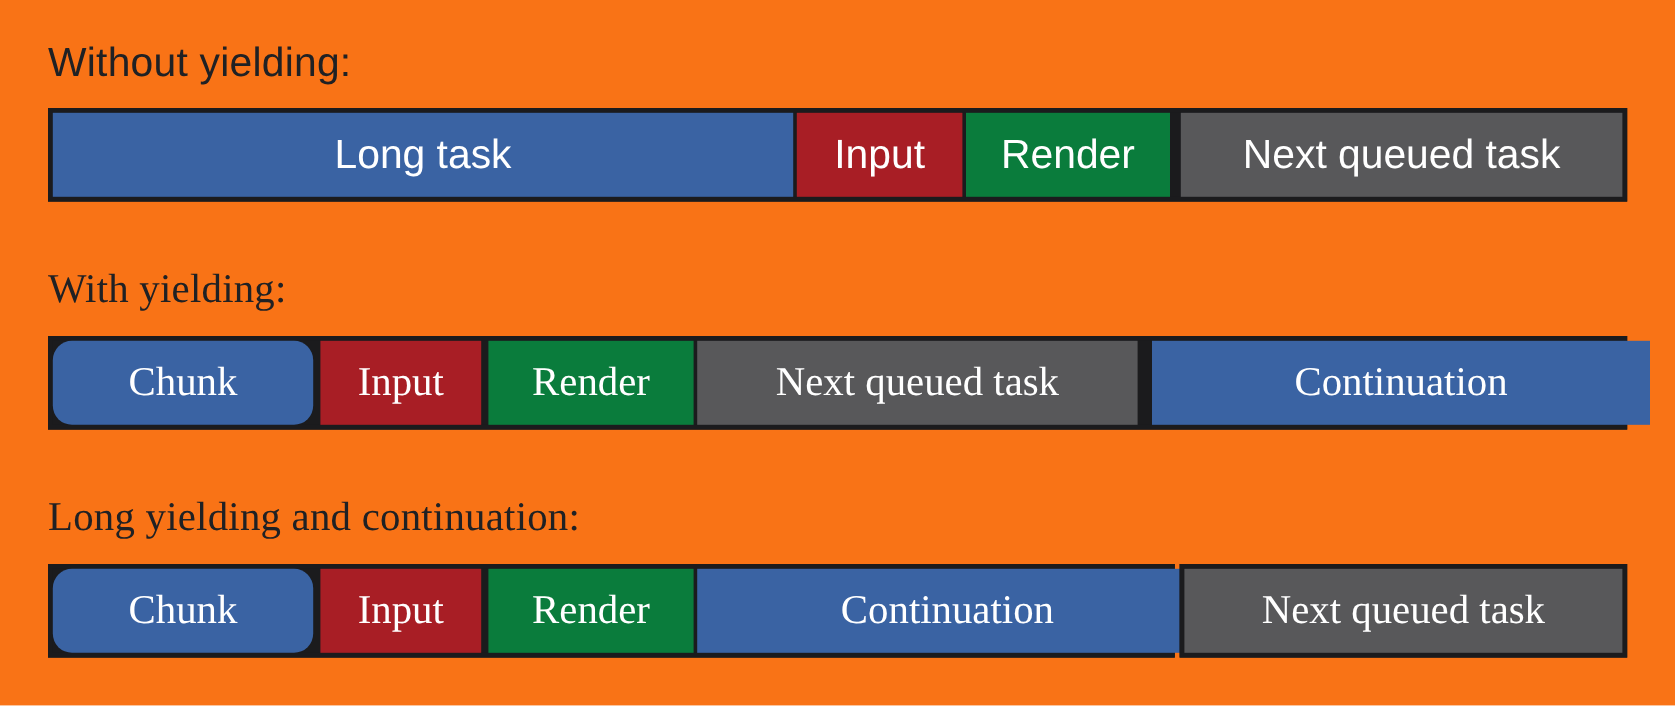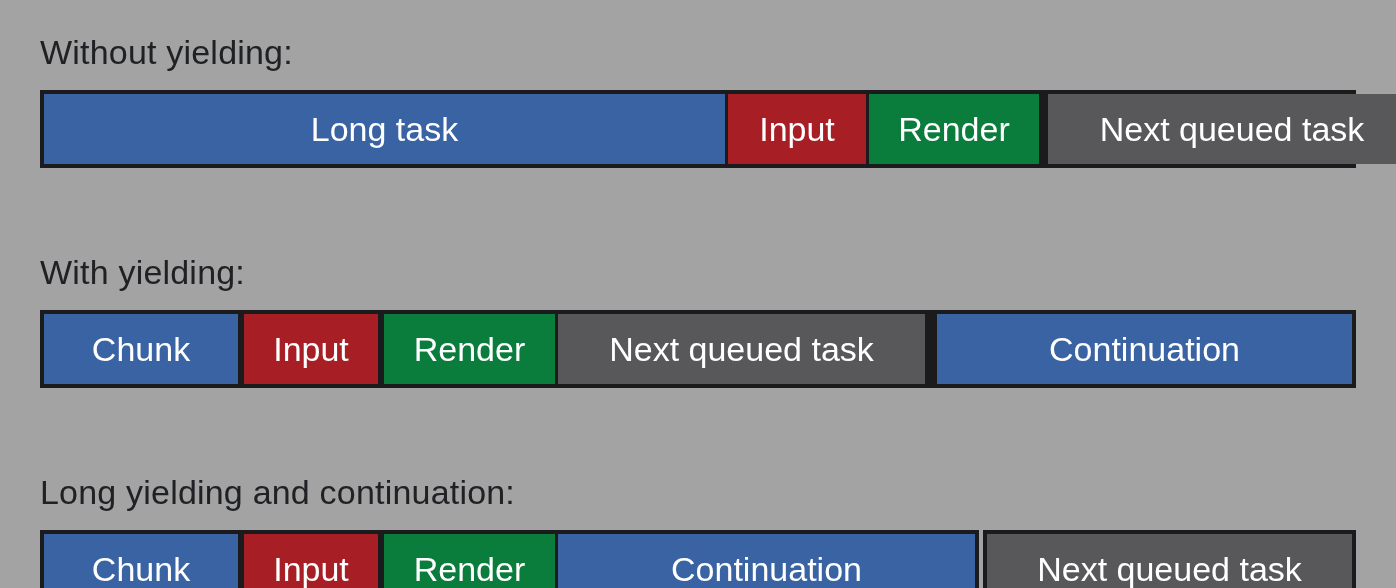--- a/index.html
+++ b/index.html
@@ -1,27 +1,27 @@
 <!DOCTYPE html>
 <html><head>
 <meta charset="utf-8">
 <style>
   html, body { margin: 0; padding: 0; background: #ffffff; }
   .canvas {
     position: relative;
     width: 1396px;
     height: 588px;
-    background: #a3a3a3;
+    background: #f97316;
     box-sizing: border-box;
     padding: 32px 40px 0 40px;
     font-family: "Liberation Sans", sans-serif;
     overflow: hidden;
   }
   .row { margin: 0; }
-  .row + .row { margin-top: 84px; }
+  .row + .row { margin-top: 54px; font-family: Liberation Serif, serif; }
   .row-label {
     margin: 0;
     font-size: 34px;
     font-weight: 400;
     line-height: 40px;
     color: #202124;
     letter-spacing: 0.2px;
   }
   .bar-line {
     display: flex;
@@ -51,23 +51,23 @@
     white-space: nowrap;
     overflow: hidden;
     flex: 0 0 auto;
   }
   
   .ml3  { margin-left: 3px; }
   .ml6  { margin-left: 6px; }
   .ml9  { margin-left: 9px; }
   .ml12 { margin-left: 12px; }
   
-  .r1s1 { width: 681px; } .r1s2 { width: 138px; } .r1s3 { width: 170px; } .r1s4 { width: 368px; }
+  .r1s1 { width: 617px; } .r1s2 { width: 138px; } .r1s3 { width: 170px; } .r1s4 { width: 368px; }
   
-  .r2s1 { width: 194px; } .r2s2 { width: 134px; } .r2s3 { width: 171px; }
+  .r2s1 { width: 217px; border-radius: 16px; } .r2s2 { width: 134px; } .r2s3 { width: 171px; }
   .r2s4 { width: 367px; } .r2s5 { width: 415px; }
   .r3s4 { width: 417px; } .r3s5 { width: 365px; }
 </style>
 </head>
 <body>
 
 <div class="canvas">
 
   <section class="row">
     <h2 class="row-label">Without yielding:</h2>

